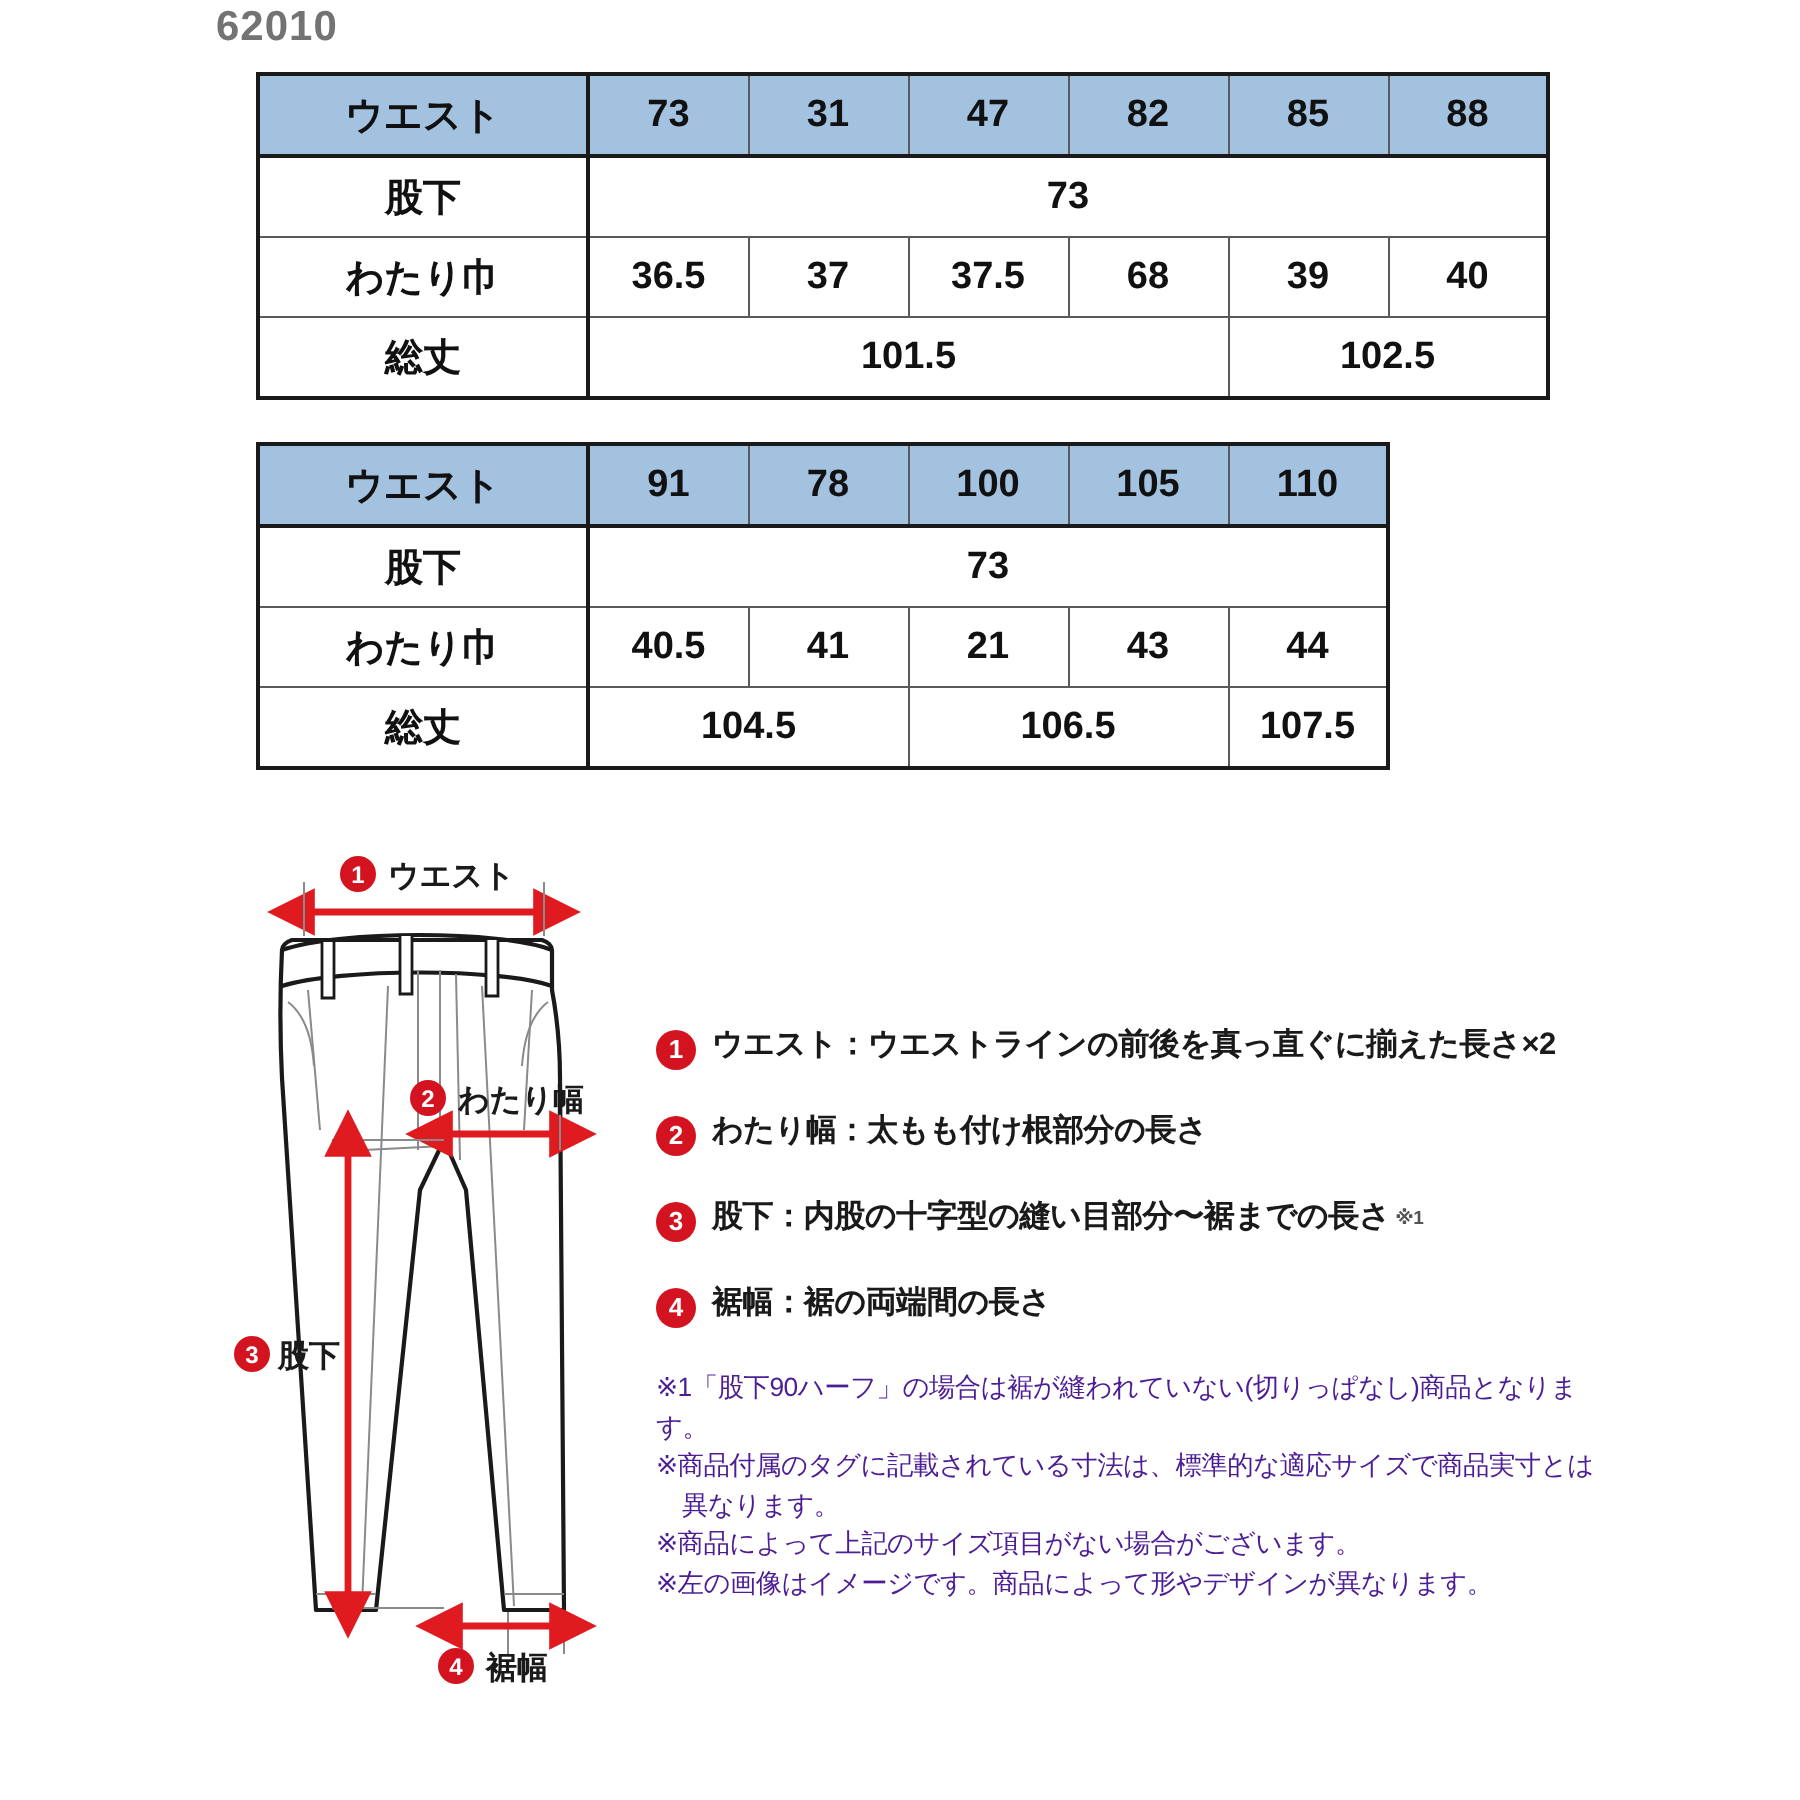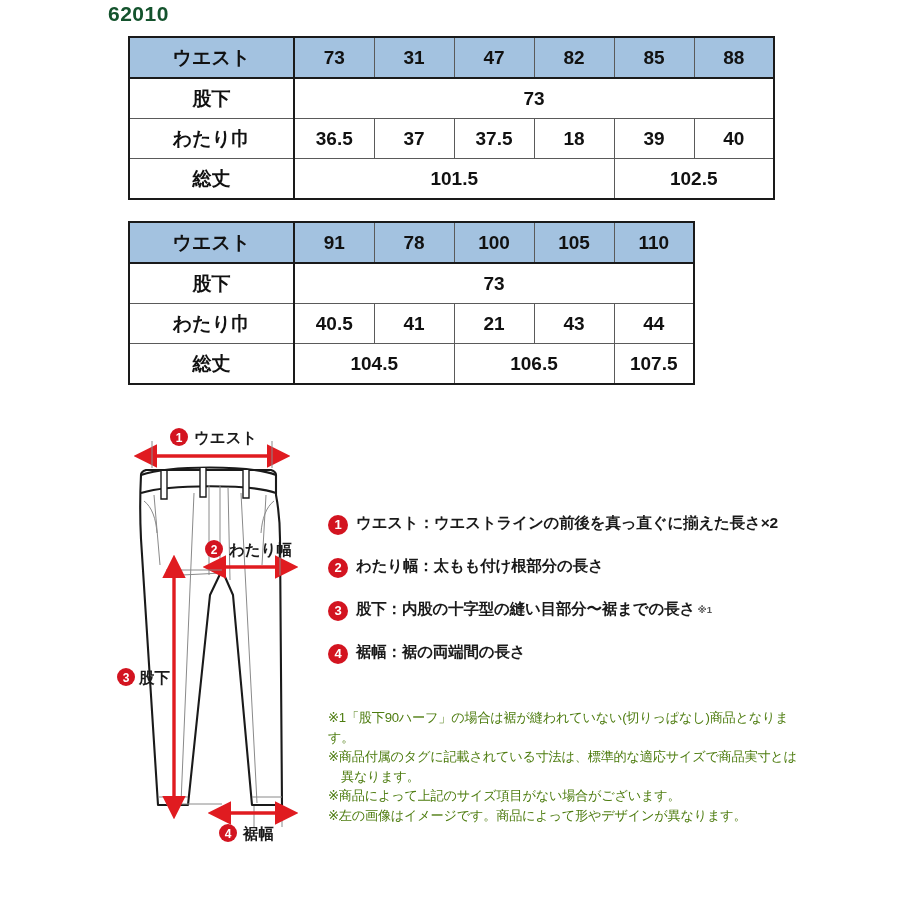--- a/index.html
+++ b/index.html
@@ -17,21 +17,21 @@
   }
 
   
   #product-code {
     position: absolute;
     left: 108px;
     top: 2px;
     font-size: 21px;
     font-weight: bold;
     letter-spacing: 0.5px;
-    color: #14532d;
+    color: #737373;
   }
 
   
   .size-table {
     position: absolute;
     border-collapse: collapse;
     table-layout: fixed;
     border: 2px solid #1a1a1a;
     background: #fff;
   }
@@ -108,25 +108,25 @@
   .legend-text .sup {
     font-size: 9.5px;
     vertical-align: 1px;
     color: #555;
   }
 
   
   #notes {
     position: absolute;
     left: 328px;
-    top: 708px;
+    top: 684px;
     width: 475px;
     font-size: 13.2px;
     line-height: 19.5px;
-    color: #4d7c0f;
+    color: #4c1d95;
     letter-spacing: -0.25px;
   }
   #notes .note {
     white-space: pre-wrap;
   }
 </style>
 </head>
 <body>
 
 <div id="product-code">62010</div>
@@ -153,21 +153,21 @@
       </tr>
       <tr>
         <td class="label-cell">股下</td>
         <td colspan="6">73</td>
       </tr>
       <tr>
         <td class="label-cell">わたり巾</td>
         <td>36.5</td>
         <td>37</td>
         <td>37.5</td>
-        <td>18</td>
+        <td>68</td>
         <td>39</td>
         <td>40</td>
       </tr>
       <tr>
         <td class="label-cell">総丈</td>
         <td colspan="4">101.5</td>
         <td colspan="2">102.5</td>
       </tr>
     </tbody>
 </table>

